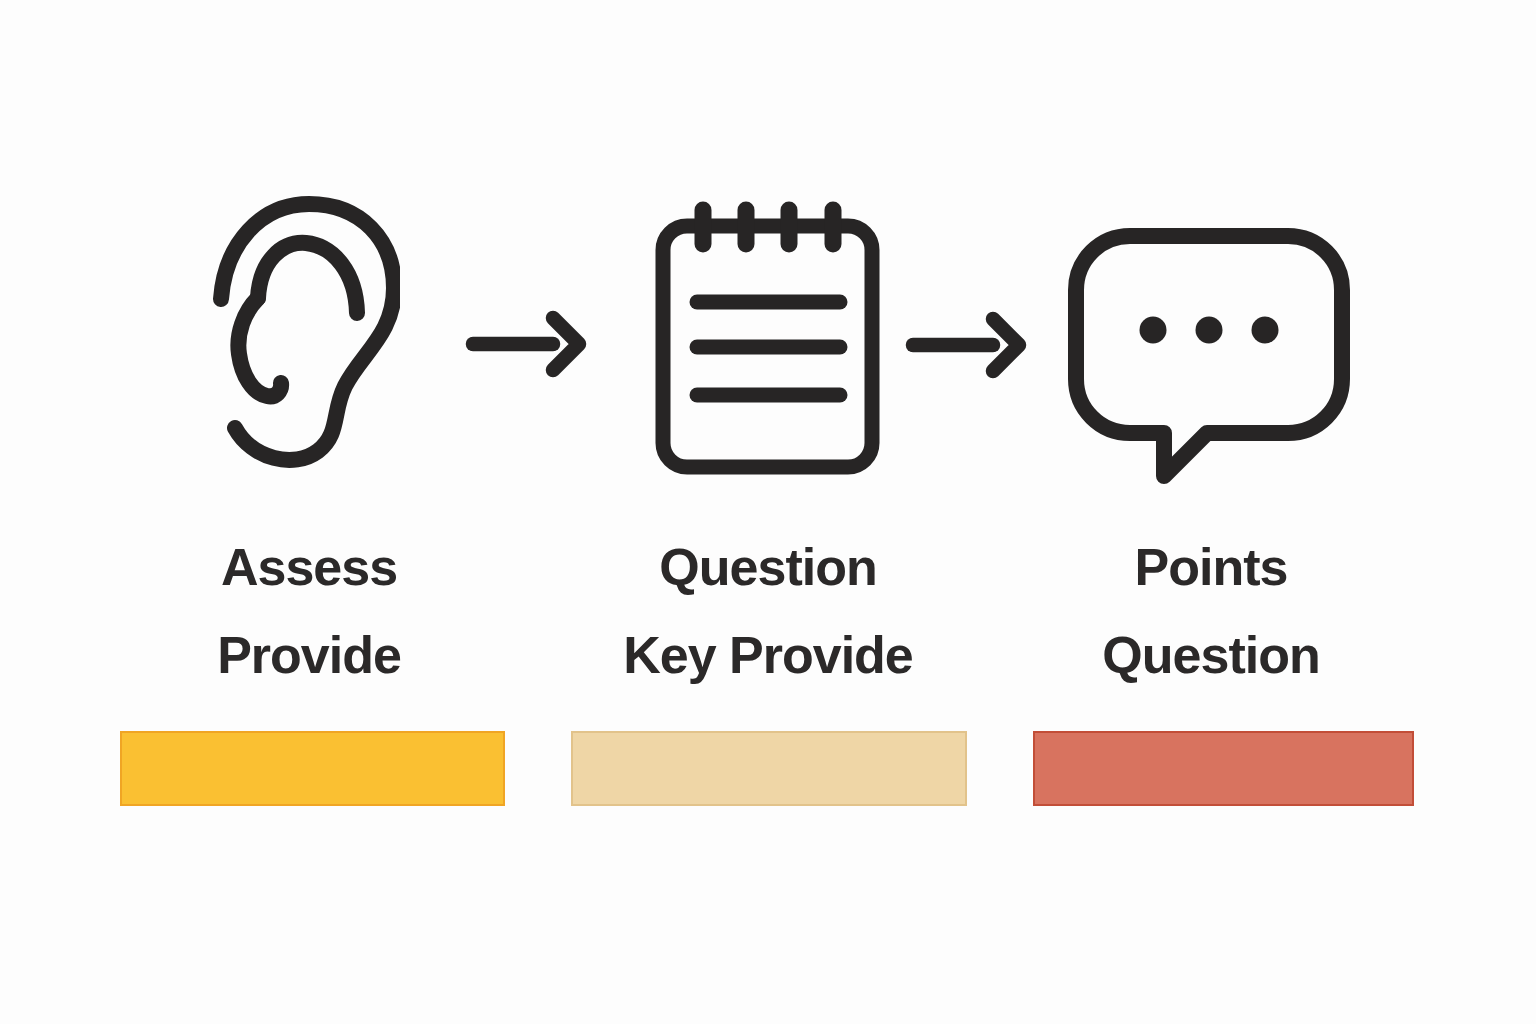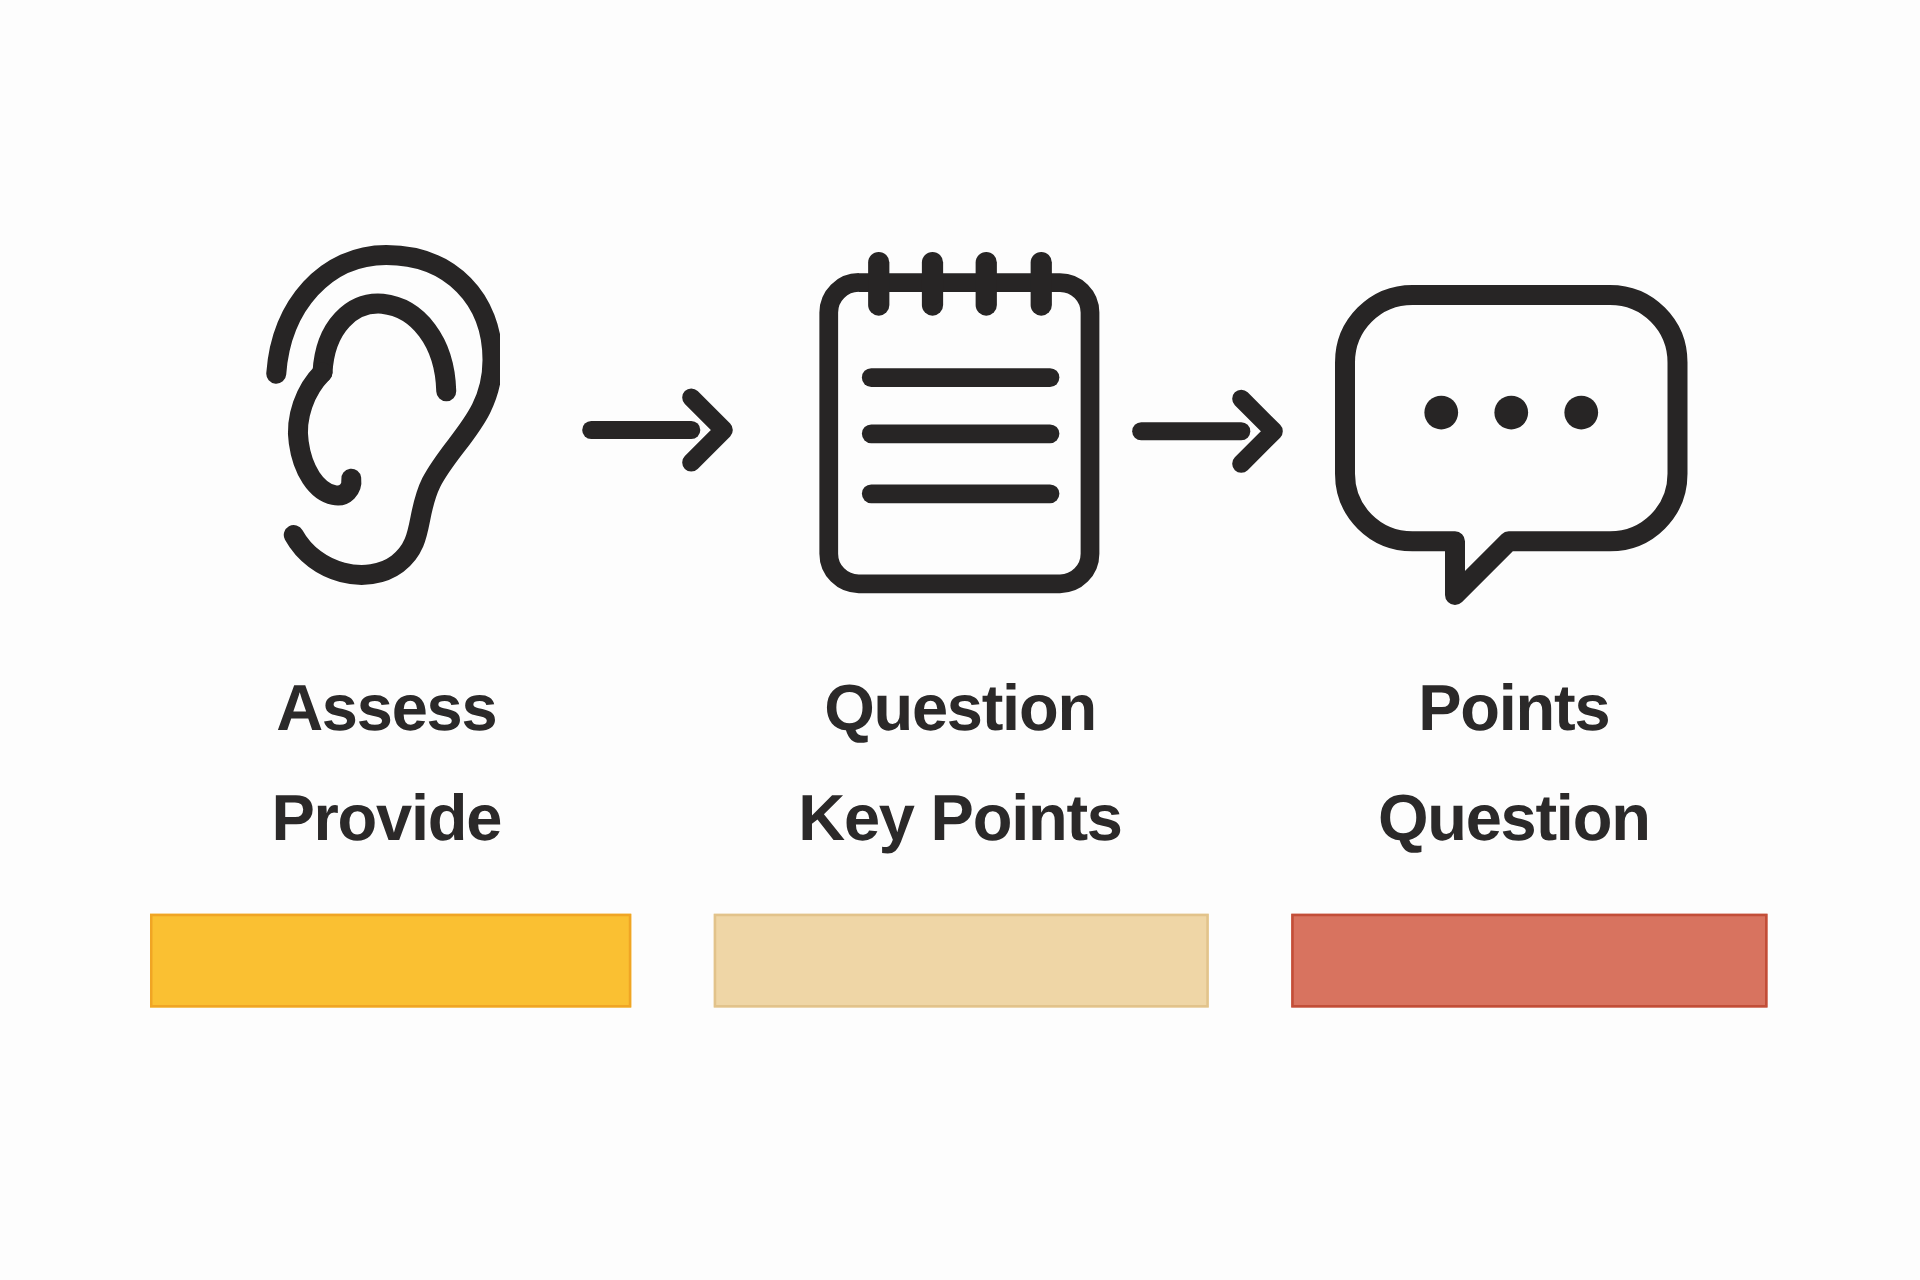--- a/index.html
+++ b/index.html
@@ -97,21 +97,21 @@
     <circle class="fill" cx="143" cy="104" r="13.5"></circle>
     <circle class="fill" cx="199" cy="104" r="13.5"></circle>
   </svg>
 
   <div class="step-label" id="label-1">
     <span>Assess</span>
     <span>Provide</span>
   </div>
   <div class="step-label" id="label-2">
     <span>Question</span>
-    <span>Key Points</span>
+    <span>Key Provide</span>
   </div>
   <div class="step-label" id="label-3">
     <span>Points</span>
     <span>Question</span>
   </div>
 
   <div class="step-bar" id="bar-1" style="background: rgb(250, 192, 50); border-color: rgb(240, 165, 36);"></div>
   <div class="step-bar" id="bar-2" style="background: rgb(239, 214, 166); border-color: rgb(226, 195, 139);"></div>
   <div class="step-bar" id="bar-3" style="background: rgb(216, 115, 95); border-color: rgb(194, 78, 56);"></div>
 

